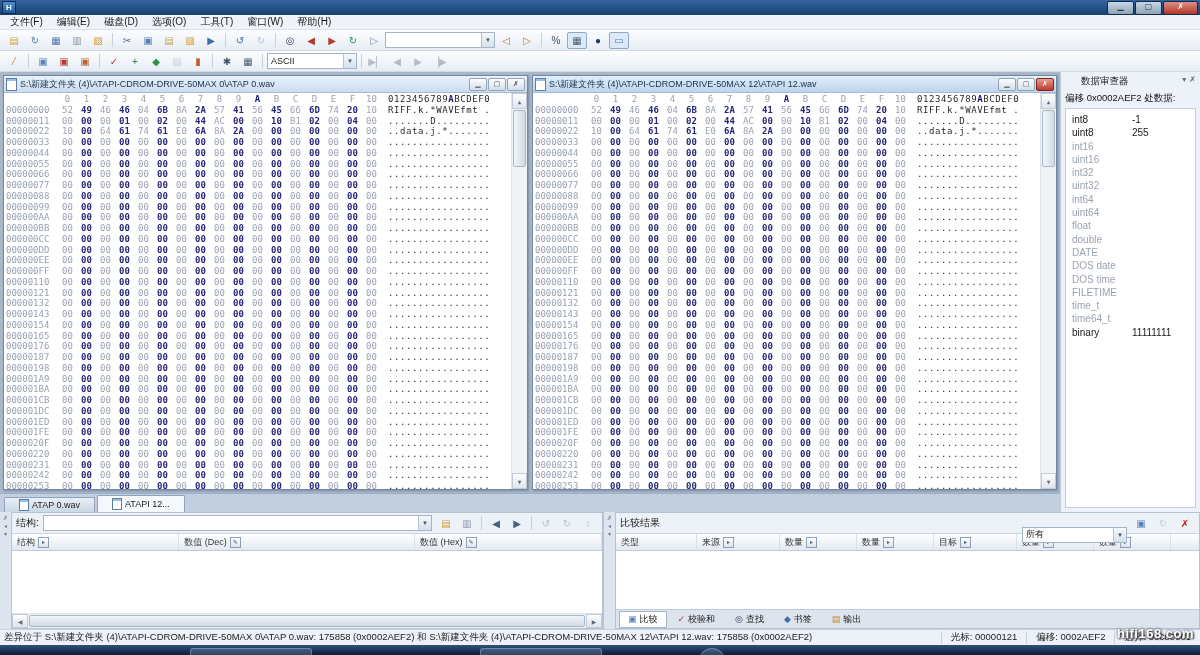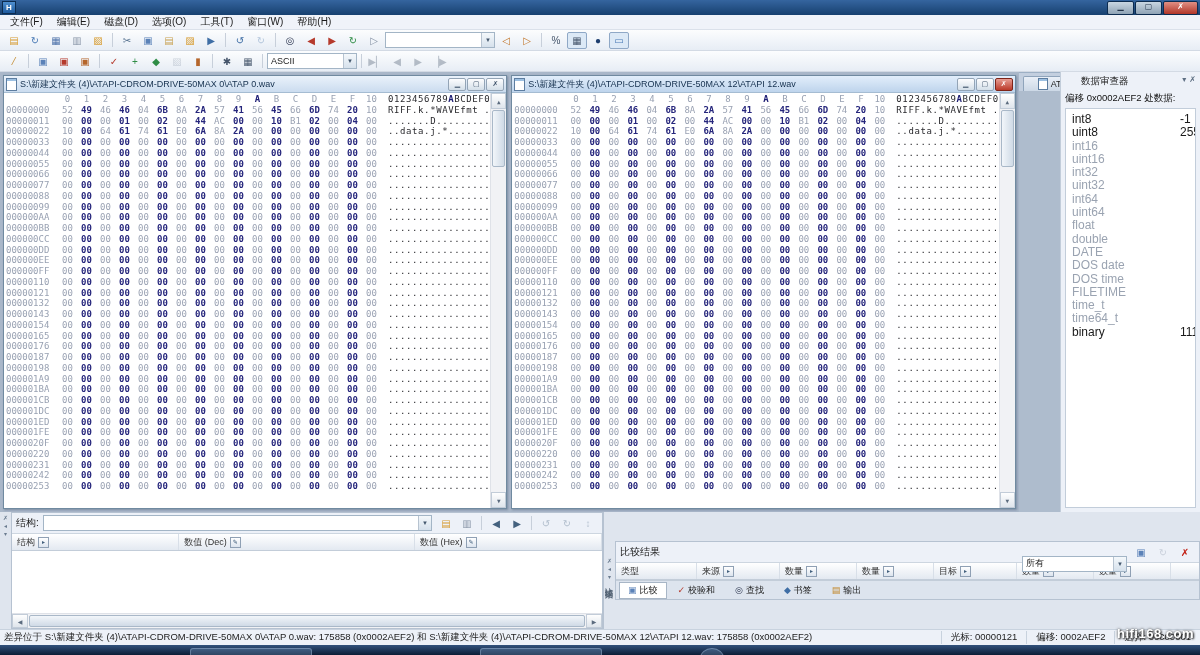--- a/index.html
+++ b/index.html
@@ -25,21 +25,21 @@
     border:1px solid transparent;}
   .ic.pressed{border:1px solid #8fa8c6;background:#dce9f6;}
   .ic.disabled{opacity:.35;}
   .tb-sep{width:1px;height:14px;background:#c7cfda;margin:0 3px;}
   .combo{background:#fff;border:1px solid #a3b5c6;height:14px;display:flex;align-items:center;font-size:9px;
     padding-left:3px;position:relative;}
   .combo .arrow{margin-left:auto;width:12px;height:100%;background:linear-gradient(#f4f8fb,#d6e1ec);
     border-left:1px solid #b7c3d0;display:flex;align-items:center;justify-content:center;font-size:6px;color:#44586e;}
   
   .workspace{height:440px;display:flex;flex:0 0 auto;}
-  .mdi-col{flex:1;display:flex;flex-direction:row;min-width:0;}
+  .mdi-col{flex:1;display:flex;flex-direction:column;min-width:0;}
   .mdi-area{flex:1;background:#a9b7c9;display:flex;gap:4px;padding:3px;min-height:0;}
   .hex-pane{flex:1;min-width:0;border:1px solid #708aa0;background:#fff;display:flex;flex-direction:column;
     box-shadow:1px 1px 2px rgba(40,60,90,.35);}
   .pane-titlebar{height:16px;background:linear-gradient(#eaf2fb,#cbdcef);border-bottom:1px solid #a5bcd2;display:flex;
     align-items:center;gap:3px;padding:0 2px;font-size:9px;color:#15304e;flex:0 0 auto;}
   .hex-pane.active .pane-titlebar{background:linear-gradient(#e2eefb,#bed4ec);}
   .doc-icon{width:9px;height:11px;background:#fff;border:1px solid #5d7da0;box-shadow:inset 0 2px 0 #9cc0e2;}
   .pane-title-text{white-space:nowrap;overflow:hidden;flex:1;}
   .pane-btn{width:16px;height:11px;border:1px solid #93a4b6;border-radius:2px;background:linear-gradient(#fdfdfe,#d4dfe9);
     font-size:7px;line-height:9px;text-align:center;color:#3c5068;}
@@ -67,28 +67,28 @@
     background:linear-gradient(#e9eff7,#ccd8e6);border:1px solid #8fa4bb;border-bottom:none;border-radius:2px 2px 0 0;}
   .doc-tab.active{height:16px;background:#f5f8fc;}
   .dt-icon{width:8px;height:10px;background:#fff;border:1px solid #5d7da0;box-shadow:inset 0 2px 0 #9cc0e2;}
   
   .inspector{width:131px;flex:0 0 auto;background:#edf1f8;border-left:1px solid #c2cdda;display:flex;
     flex-direction:column;padding:2px 4px 4px 4px;}
   .insp-title-row{display:flex;align-items:flex-start;font-size:9.5px;color:#222;padding:1px 0 2px 0;margin-left:16px;}
   .insp-btns{margin-left:auto;display:flex;gap:3px;color:#5d6e82;font-size:8px;}
   .insp-offset{font-size:9.5px;margin:2px 0 3px 0;color:#111;}
   .insp-list{flex:1;background:#fff;border:1px solid #c2cdda;padding:4px 0 0 6px;overflow:hidden;}
-  .insp-row{display:flex;height:13.3px;line-height:13.3px;font-size:12px;gap:48px;}
+  .insp-row{display:flex;height:13.3px;line-height:13.3px;font-size:10px;}
   .insp-type{width:60px;flex:0 0 auto;}
   .insp-row.dim{color:#9aa3b1;}
   
   .bottom{height:117px;display:flex;flex:0 0 auto;background:#dfe5ee;}
   .dock{display:flex;min-width:0;}
   .dock-left{width:603px;flex:0 0 auto;border-right:1px solid #b6c2d1;}
-  .dock-right{flex:1;align-items:center;}
+  .dock-right{flex:1;}
   .grip-col{width:11px;flex:0 0 auto;background:#dfe5ee;display:flex;flex-direction:column;align-items:center;
     padding-top:2px;gap:1px;color:#6b7c90;font-size:6px;}
   .grip-col .cap{writing-mode:vertical-rl;font-size:8.5px;color:#4c5c6e;margin-top:auto;margin-bottom:2px;letter-spacing:1px;}
   .dock-main{flex:1;min-width:0;display:flex;flex-direction:column;border:1px solid #b6c2d1;background:#edf1f8;}
   .dock-head{height:20px;display:flex;align-items:center;gap:4px;padding:0 4px;flex:0 0 auto;}
   .cols{height:16px;background:linear-gradient(#ffffff,#e3e9f1);border-top:1px solid #cdd6e0;
     border-bottom:1px solid #c3cdd9;display:flex;align-items:center;font-size:9px;color:#333;flex:0 0 auto;}
   .col-cell{display:flex;align-items:center;gap:3px;padding:0 5px;height:100%;border-right:1px solid #d8dfe8;}
   .mini-ic{width:9px;height:9px;border:1px solid #8fa0b4;background:linear-gradient(#fff,#dce4ee);font-size:6px;
     line-height:8px;text-align:center;color:#44617e;}

